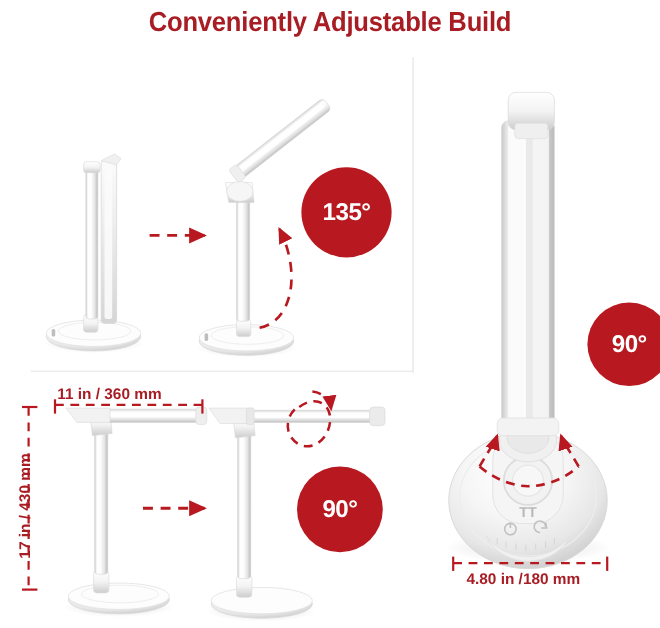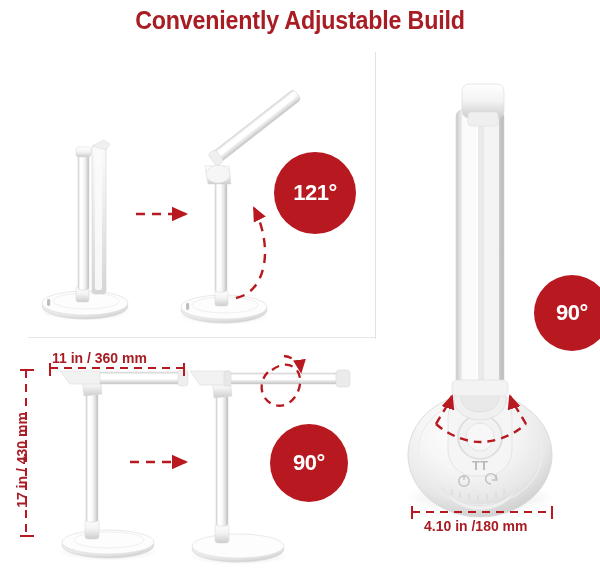--- a/index.html
+++ b/index.html
@@ -285,25 +285,25 @@
       <line x1="20" y1="536" x2="34" y2="536" stroke="#b8181f" stroke-width="2"></line>
     </g>
 
     <g>
       <line x1="412" y1="512" x2="552" y2="512" stroke="#b8181f" stroke-width="2" stroke-dasharray="8 6"></line>
       <line x1="412" y1="506" x2="412" y2="519" stroke="#b8181f" stroke-width="2"></line>
       <line x1="552" y1="506" x2="552" y2="519" stroke="#b8181f" stroke-width="2"></line>
     </g>
   </svg>
 
-  <div class="badge badge-135">121°</div>
+  <div class="badge badge-135">135°</div>
 
   <div class="badge badge-90-left">90°</div>
 
   <div class="badge badge-90-right">90°</div>
 
   <div class="meas meas-top">11 in / 360 mm</div>
 
   <div class="meas meas-side">17 in / 430 mm</div>
 
-  <div class="meas meas-bottom">4.10 in /180 mm</div>
+  <div class="meas meas-bottom">4.80 in /180 mm</div>
 
 </div>
 
 </body></html>

